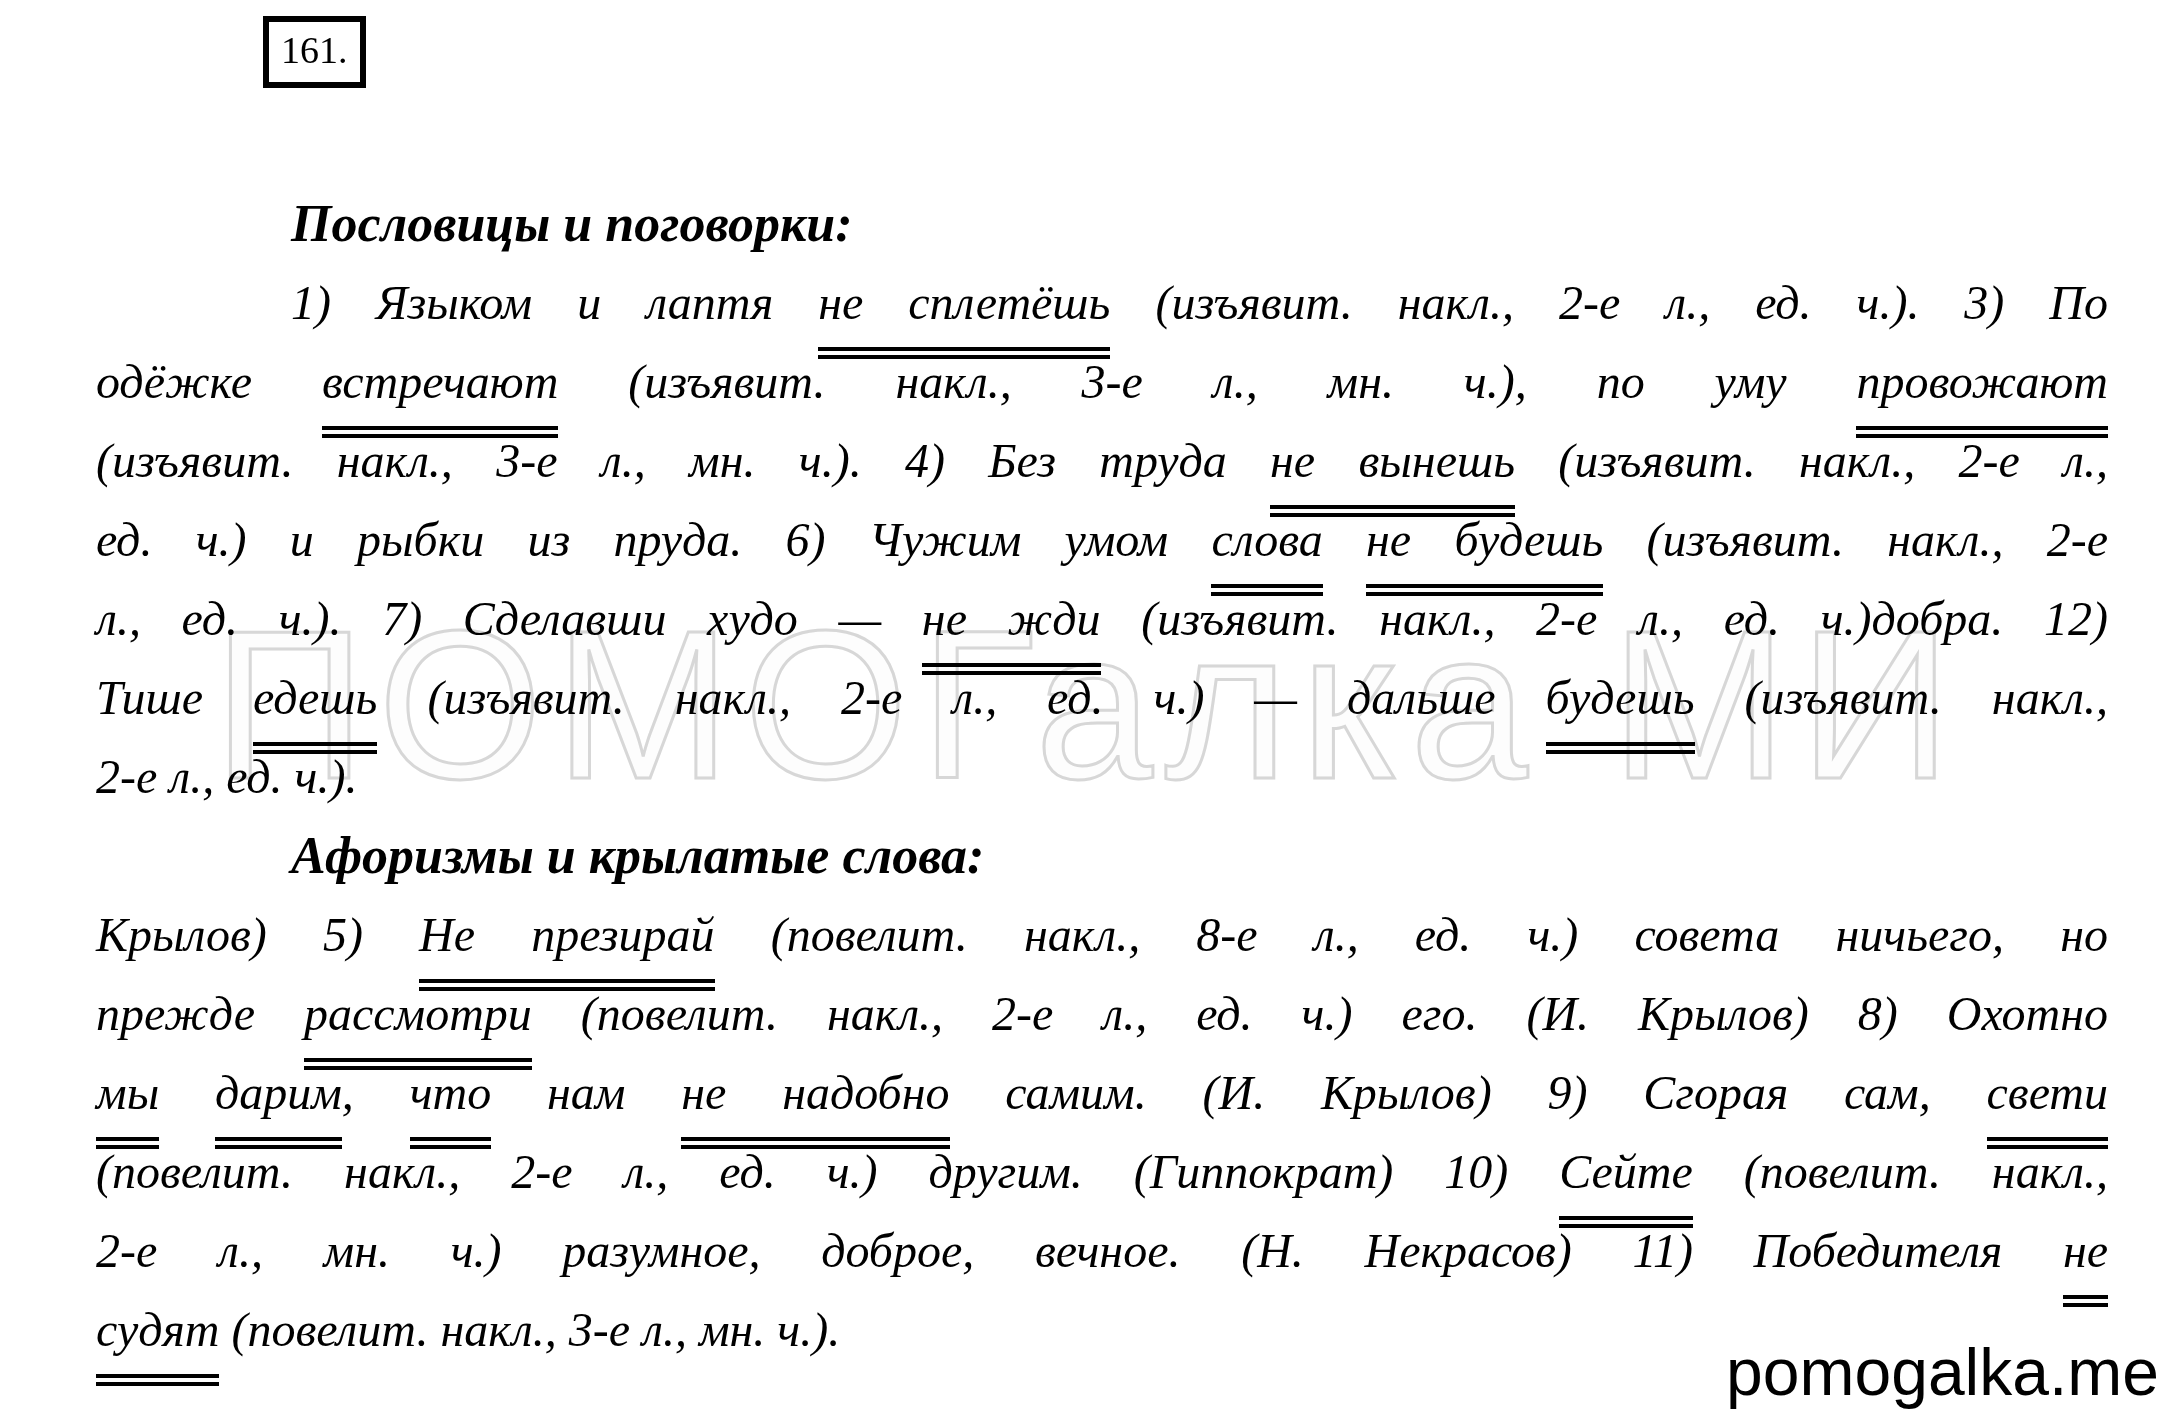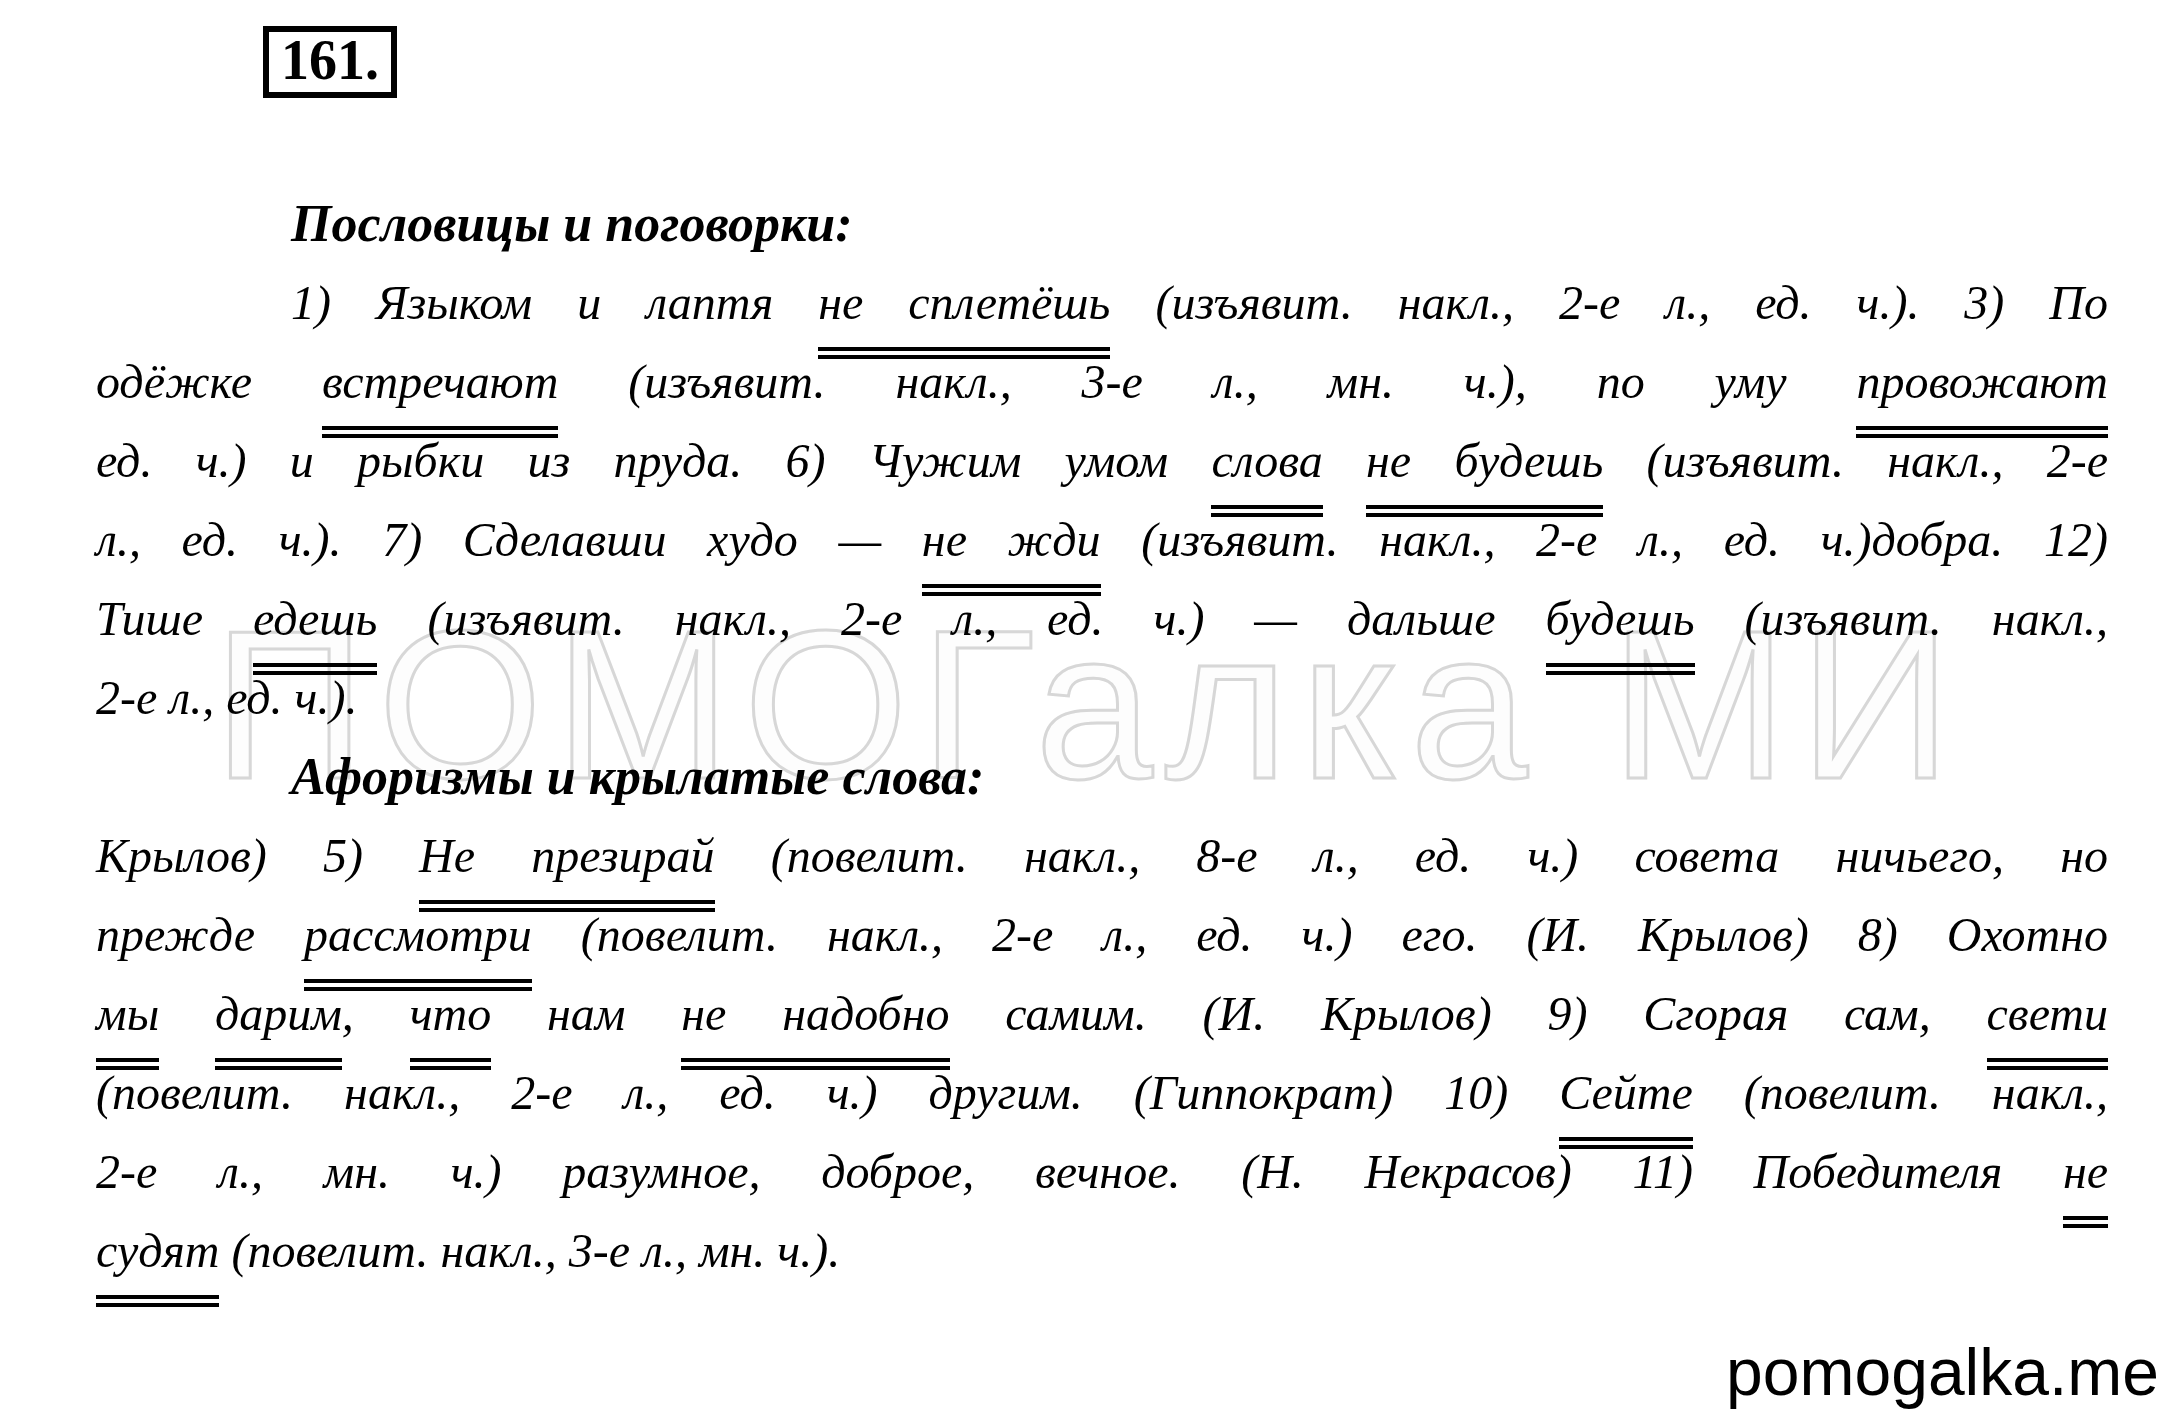--- a/index.html
+++ b/index.html
@@ -29,25 +29,25 @@
     -webkit-text-stroke: 3px #d7d7d7;
     user-select: none;
     z-index: 1;
     text-align: center;
   }
 
   
   .num-box {
     position: absolute;
     left: 263px;
-    top: 26px;
+    top: 16px;
     border: 6px solid #000000;
     padding: 0 12px 4px 12px;
-    font-weight: bold;
-    font-size: 56px;
+    font-weight: normal;
+    font-size: 38px;
     line-height: 56px;
     z-index: 2;
     background: transparent;
   }
 
   
   .content {
     position: absolute;
     left: 96px;
     top: 184px;
@@ -105,20 +105,21 @@
 
   <div class="num-box">
     <span>161.</span>
   </div>
 
   <div class="content">
     <div class="row heading">Пословицы и поговорки:</div>
     <div class="para">
         <div class="row line first"><span>1) Языком и лаптя </span><span class="u">не сплетёшь</span><span> (изъявит. накл., 2-е л., ед. ч.). 3) По</span></div>
         <div class="row line"><span>одёжке </span><span class="u">встречают</span><span> (изъявит. накл., 3-е л., мн. ч.), по уму </span><span class="u">провожают</span></div>
+        <div class="row line"><span>(изъявит. накл., 3-е л., мн. ч.). 4) Без труда </span><span class="u">не вынешь</span><span> (изъявит. накл., 2-е л.,</span></div>
         <div class="row line"><span>ед. ч.) и рыбки из пруда. 6) Чужим умом </span><span class="u">слова</span><span> </span><span class="u">не будешь</span><span> (изъявит. накл., 2-е</span></div>
         <div class="row line"><span>л., ед. ч.). 7) Сделавши худо — </span><span class="u">не жди</span><span> (изъявит. накл., 2-е л., ед. ч.)добра. 12)</span></div>
         <div class="row line"><span>Тише </span><span class="u">едешь</span><span> (изъявит. накл., 2-е л., ед. ч.) — дальше </span><span class="u">будешь</span><span> (изъявит. накл.,</span></div>
         <div class="row line last"><span>2-е л., ед. ч.).</span></div>
       </div>
     <div class="row heading">Афоризмы и крылатые слова:</div>
     <div class="para">
         <div class="row line"><span>Крылов) 5) </span><span class="u">Не презирай</span><span> (повелит. накл., 8-е л., ед. ч.) совета ничьего, но</span></div>
         <div class="row line"><span>прежде </span><span class="u">рассмотри</span><span> (повелит. накл., 2-е л., ед. ч.) его. (И. Крылов) 8) Охотно</span></div>
         <div class="row line"><span class="u">мы</span><span> </span><span class="u">дарим</span><span>, </span><span class="u">что</span><span> нам </span><span class="u">не надобно</span><span> самим. (И. Крылов) 9) Сгорая сам, </span><span class="u">свети</span></div>

